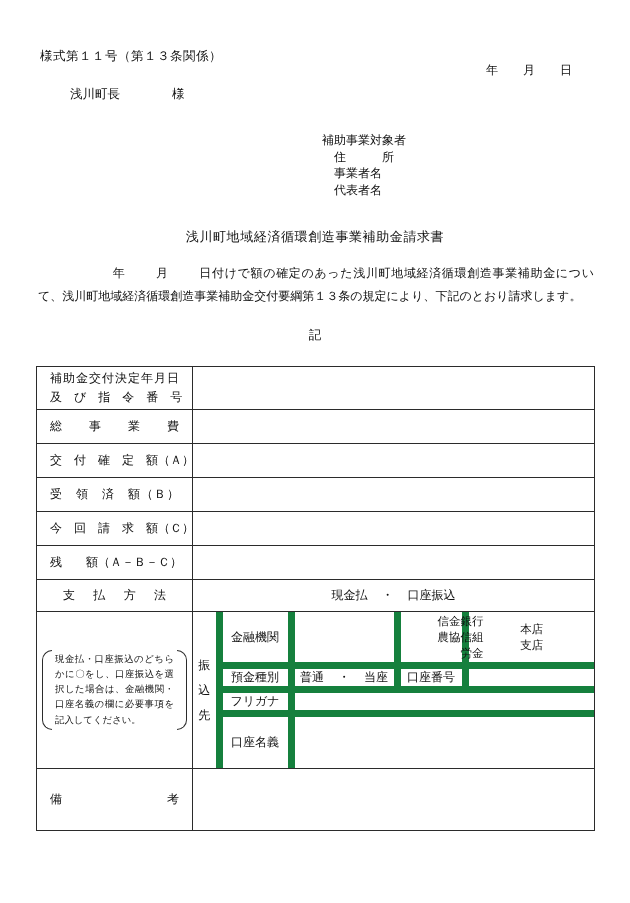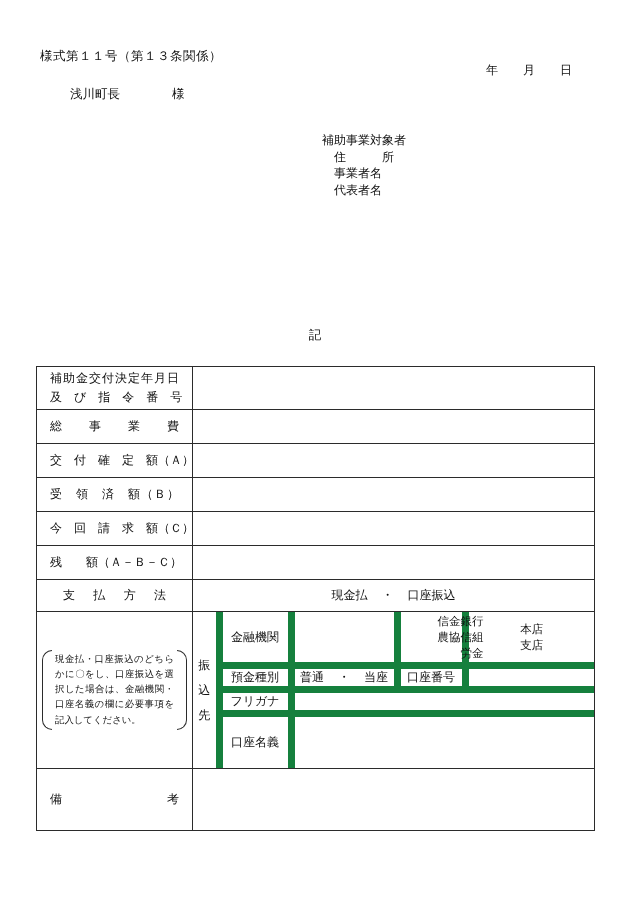--- a/index.html
+++ b/index.html
@@ -222,21 +222,25 @@
     <span>浅川町長</span><span class="sama">様</span>
   </div>
 
   <div class="applicant">
     <div>補助事業対象者</div>
     <div class="indent">住　　　所</div>
     <div class="indent">事業者名</div>
     <div class="indent">代表者名</div>
   </div>
 
-
+  <div class="doc-title">浅川町地域経済循環創造事業補助金請求書</div>
+
+  <div class="body-text">
+    <span class="lead"></span><span>年</span><span class="gap"></span><span>月</span><span class="gap"></span><span>日付けで額の確定のあった浅川町地域経済循環創造事業補助金について、浅</span><span>川町地域経済循環創造事業補助金交付要綱第１３条の規定により、下記のとおり請求します。</span>
+  </div>
 
   <div class="ki">記</div>
 
   <table class="tbl">
     <colgroup>
       <col style="width:156px">
       <col style="width:402px">
     </colgroup>
     <tbody>
 

